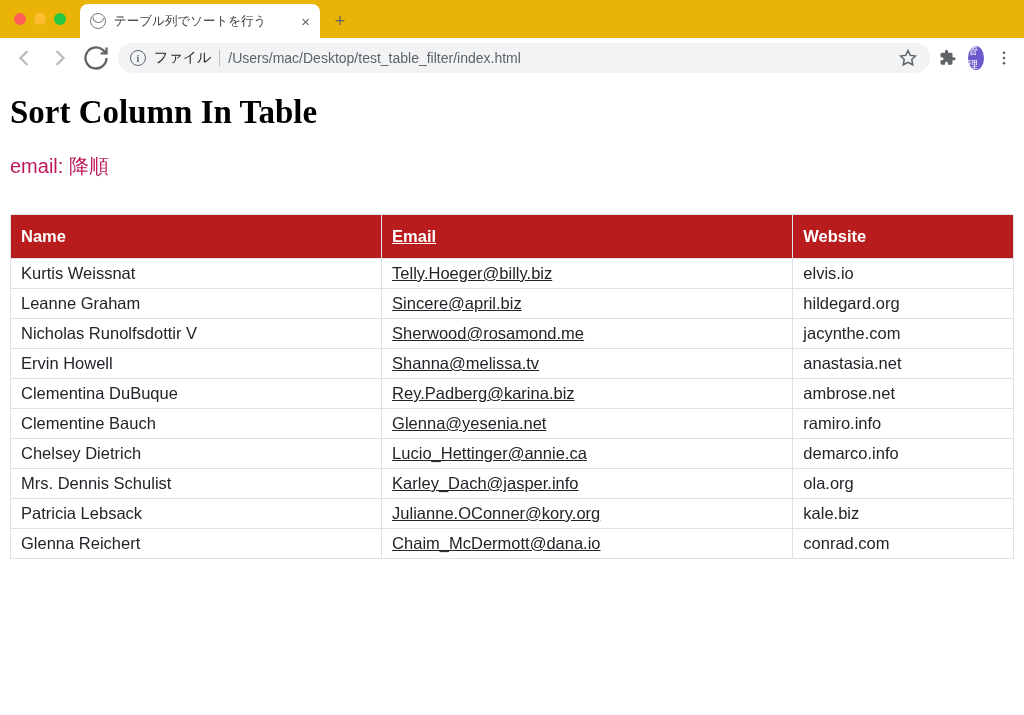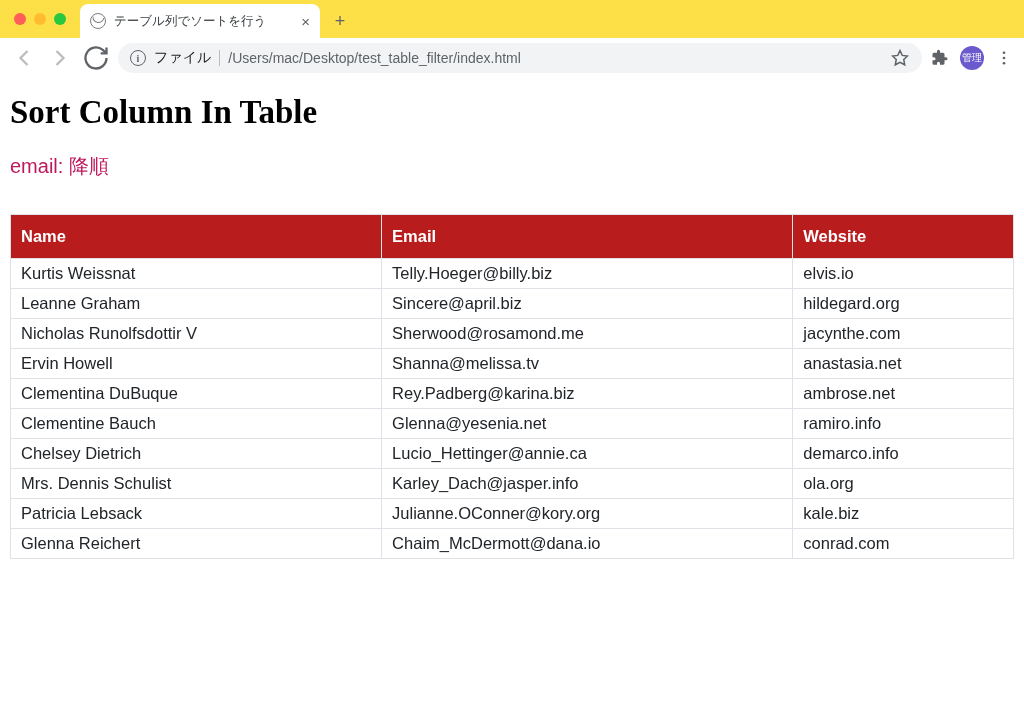--- a/index.html
+++ b/index.html
@@ -5,21 +5,21 @@
     * { margin: 0; padding: 0; box-sizing: border-box; }
     body {
       font-family: -apple-system, BlinkMacSystemFont, "Hiragino Sans", "Helvetica Neue", Arial, sans-serif;
       width: 1024px;
       height: 715px;
       background: #fff;
       overflow: hidden;
     }
     
     .browser-chrome {
-      background: #fde047;
+      background: #eab308;
       height: 78px;
       border-bottom: 5px solid #701a75;
     }
     .tab-bar {
       height: 38px;
       display: flex;
       align-items: flex-end;
       padding-left: 10px;
     }
     .window-controls {
@@ -109,24 +109,24 @@
     }
     .address-bar .url-path { color: #5f6368; flex: 1; }
     .toolbar-right {
       display: flex; align-items: center; gap: 10px;
     }
     .star-icon, .ext-icon, .menu-dots {
       width: 20px; height: 20px; color: #5f6368;
       display: flex; align-items: center; justify-content: center;
     }
     .profile-badge {
-      width: 24px; height: 24px; border-radius: 50%;
+      width: 16px; height: 24px; border-radius: 50%;
       background: #6a5acd;
       color: #fff; font-size: 10px;
-      display: flex; align-items: center; justify-content: center;
+      display: flex; align-items: center; justify-content: flex-start;
       font-weight: 500;
     }
     
     .page {
       padding: 16px 10px 10px 10px;
     }
     .page h1 {
       font-size: 33px;
       font-weight: 700;
       margin-bottom: 22px;
@@ -151,21 +151,21 @@
       text-align: left;
       padding: 12px 10px;
       border: 1px solid #dee2e6;
     }
     tbody td {
       padding: 5px 10px;
       border: 1px solid #dee2e6;
       color: #212529;
     }
     thead th:nth-child(1), tbody td:nth-child(1) { width: 37%; }
-    thead th:nth-child(2), tbody td:nth-child(2) { width: 41%; }
+    thead th:nth-child(2), tbody td:nth-child(2) { width: 41%; text-decoration: underline; }
     thead th:nth-child(3), tbody td:nth-child(3) { width: 22%; }
   </style>
 </head>
 <body>
 
 <div class="browser-chrome">
   <div class="tab-bar">
     <div class="window-controls">
       <div class="win-dot dot-red"></div>
       <div class="win-dot dot-yellow"></div>

